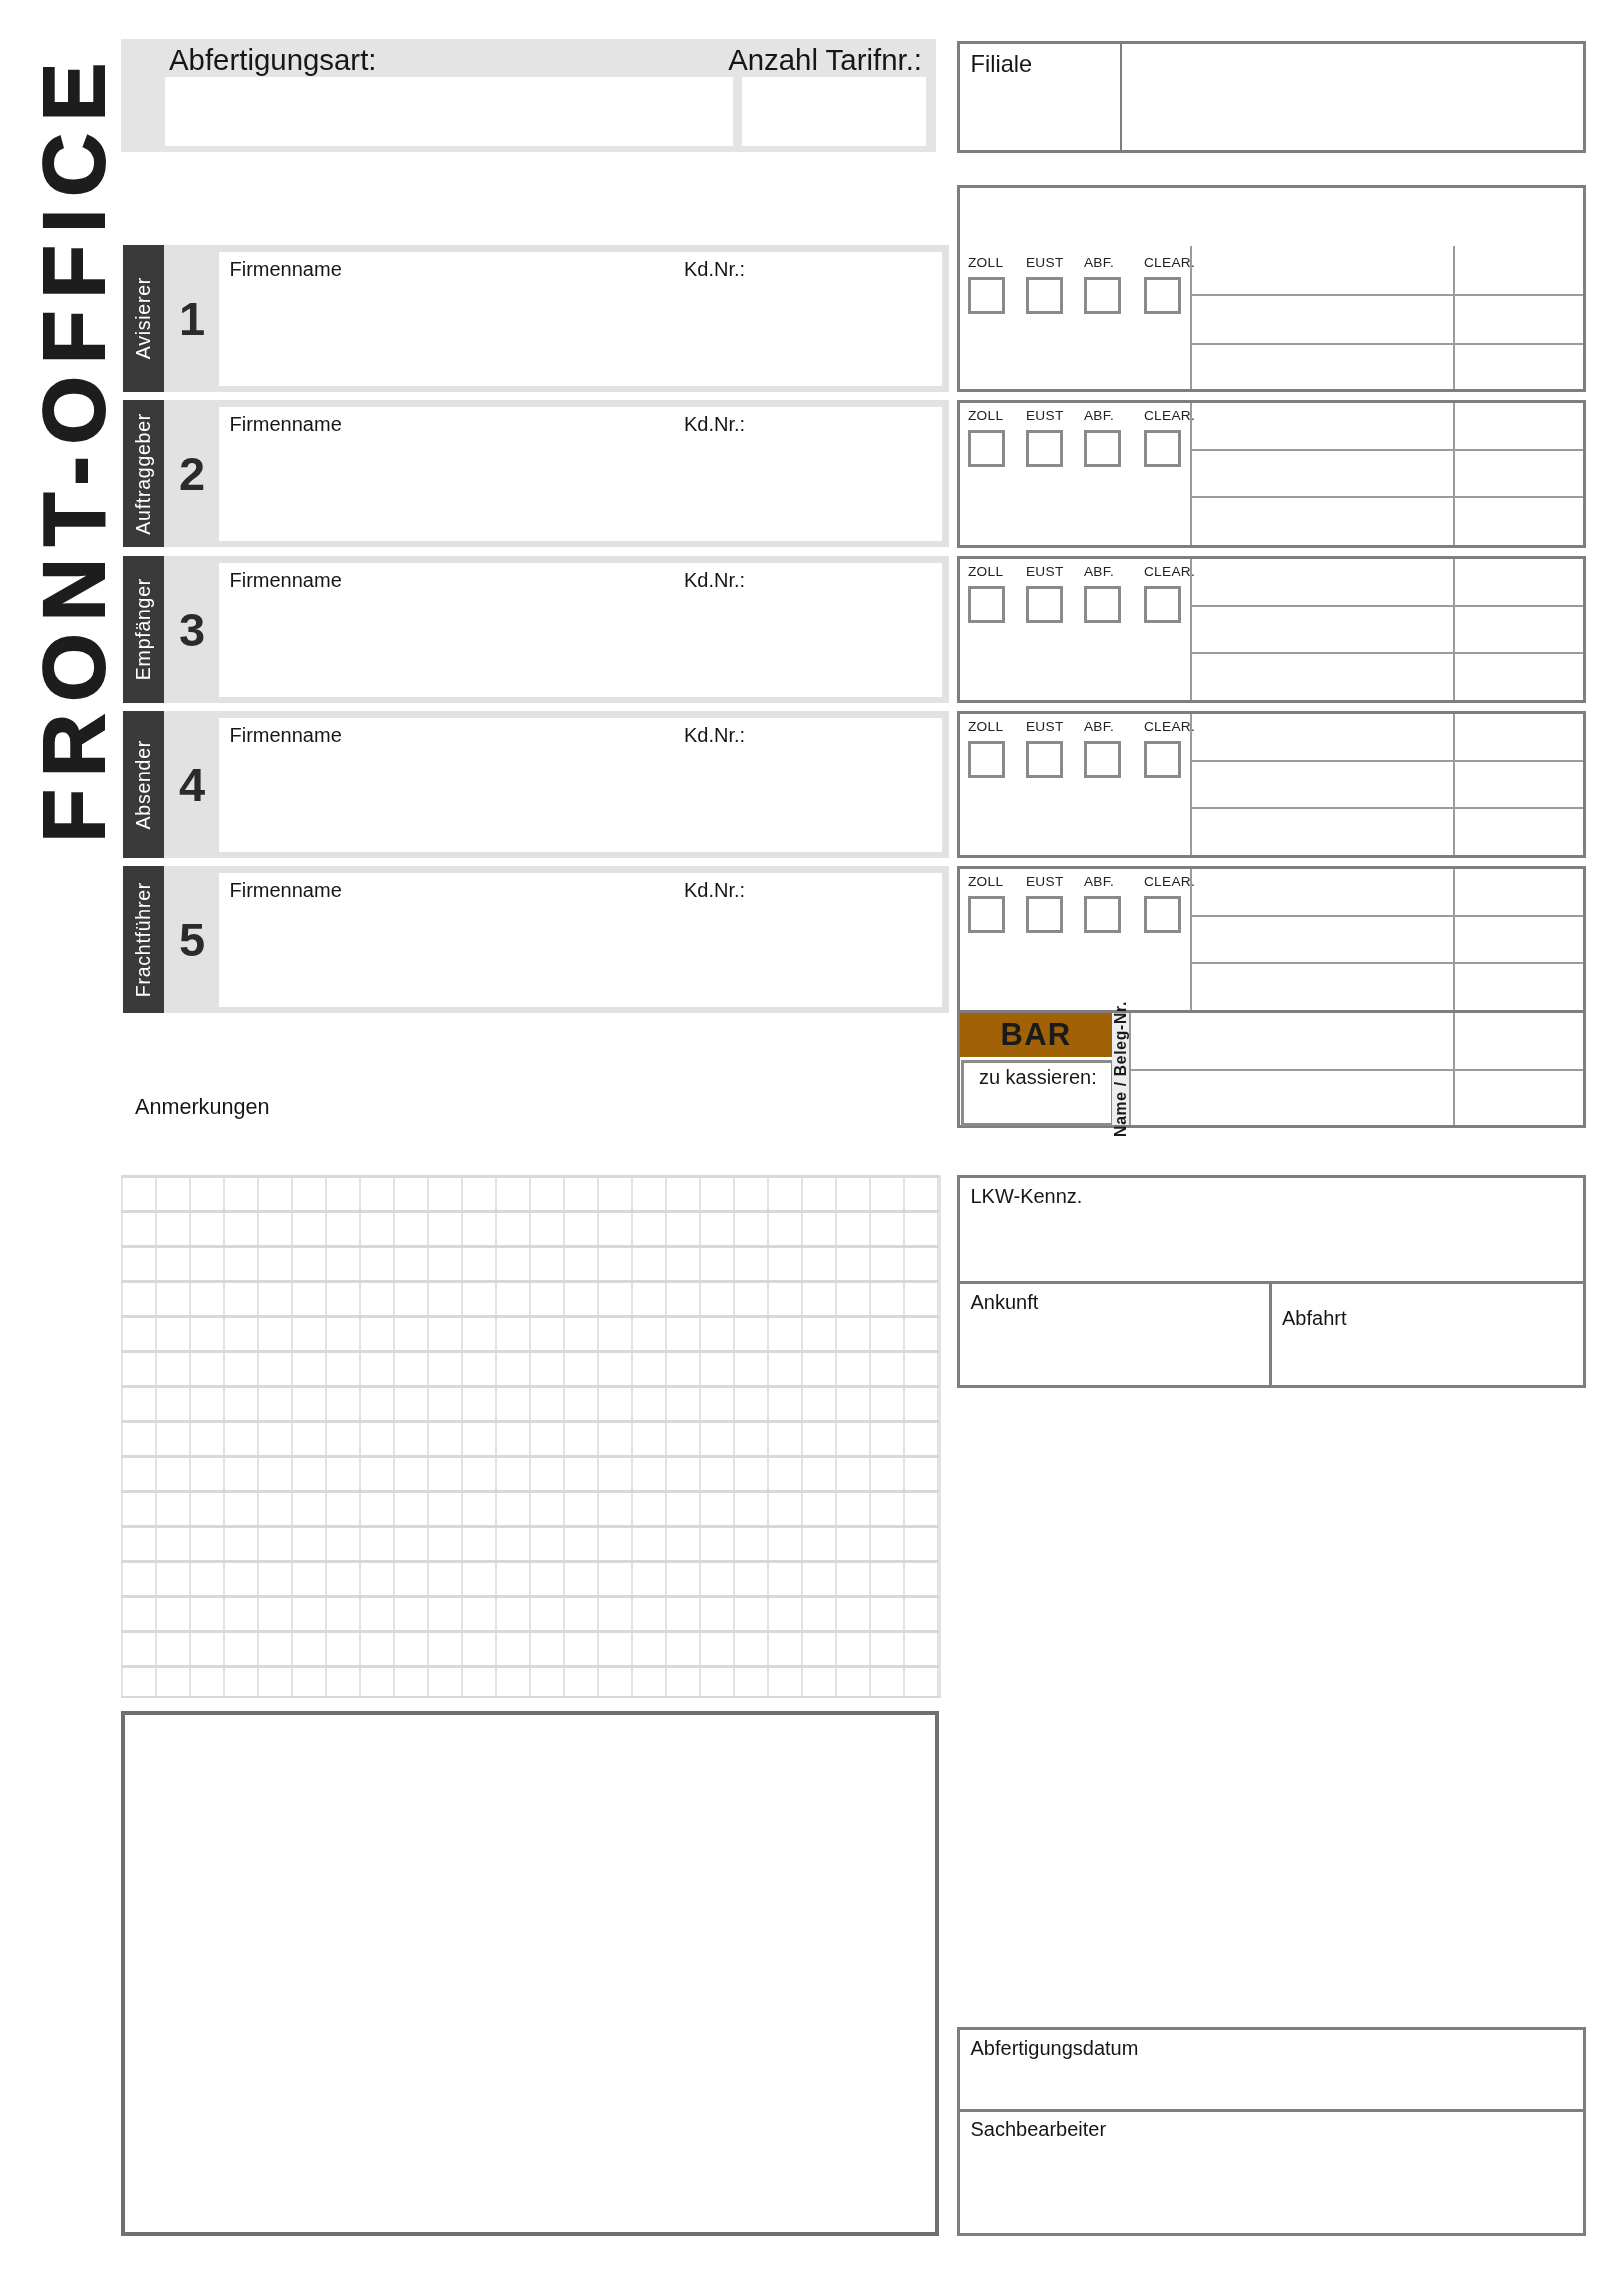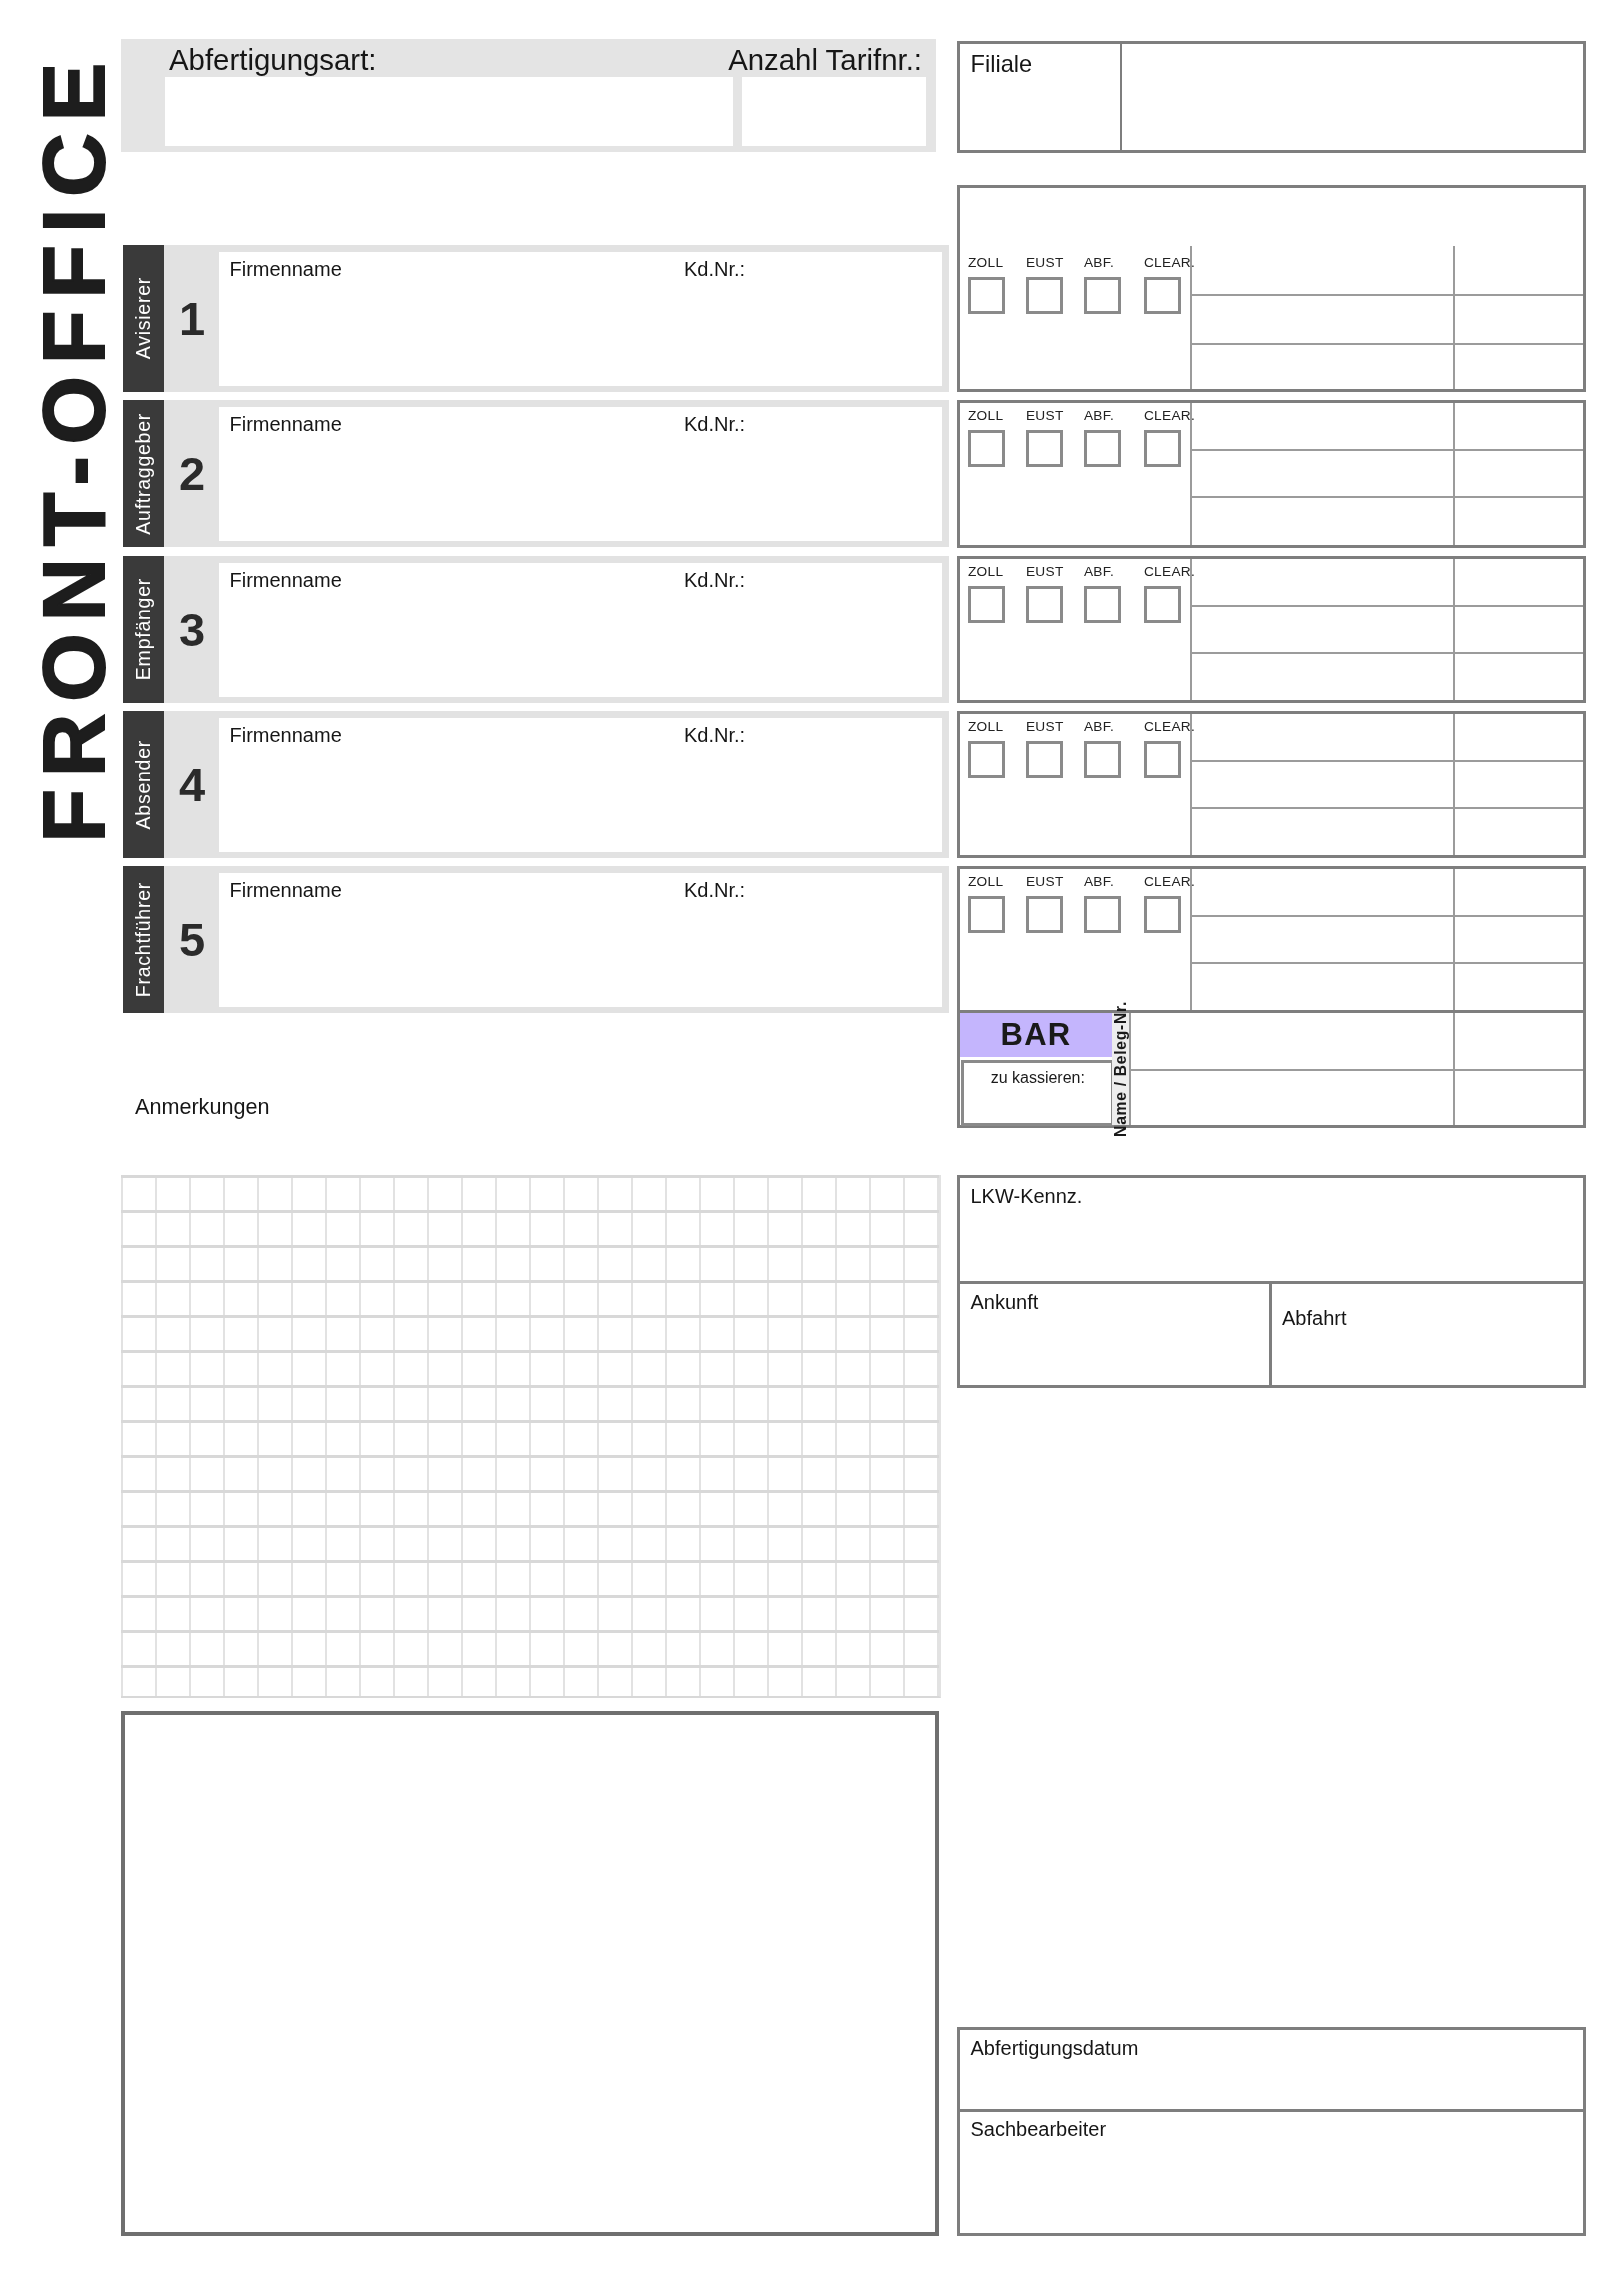--- a/index.html
+++ b/index.html
@@ -51,24 +51,24 @@
 
   
   .party-row{left:123px;width:826px;height:147px;background:#e2e2e2;}
   .party-strip{position:absolute;left:0;top:0;width:41px;height:100%;background:#3a3a3a;display:flex;align-items:center;justify-content:center;}
   .strip-label{color:#ffffff;font-size:19.6px;letter-spacing:0.7px;}
   .party-number{position:absolute;left:41px;top:0;width:56px;height:100%;display:flex;align-items:center;justify-content:center;font-size:47px;font-weight:700;color:#2b2b2b;}
   .party-box{position:absolute;left:96px;top:6.5px;width:723px;height:134px;background:#ffffff;}
   .field-label{position:absolute;font-size:20px;color:#161616;}
 
   
-  .bar-cell{position:absolute;left:0;top:0;width:152px;height:44px;background:#c4b5fd;display:flex;align-items:center;justify-content:center;}
+  .bar-cell{position:absolute;left:0;top:0;width:152px;height:44px;background:#a16207;display:flex;align-items:center;justify-content:center;}
   .bar-cell span{font-size:31px;font-weight:700;letter-spacing:1.3px;}
   .zk-box{position:absolute;left:1.3px;top:47px;width:147px;height:60px;border:3.3px solid #8a8a8a;background:#ffffff;text-align:center;}
-  .zk-box span{font-size:16px;line-height:29px;}
+  .zk-box span{font-size:20px;line-height:29px;}
   .name-strip{position:absolute;left:152px;top:0;width:17.7px;bottom:0;background:#ededed;display:flex;align-items:center;justify-content:center;}
   .name-strip span{font-size:15.7px;font-weight:600;letter-spacing:0.7px;}
 
   
   .notes-grid{left:121px;top:1175px;width:820px;height:523px;background:#ffffff;
     background-image:
       repeating-linear-gradient(to bottom,#d8d8d8 0 2.6px,transparent 2.6px 35px),
       repeating-linear-gradient(to right,#e2e2e2 0 2px,transparent 2px 34px);
     border-right:2px solid #e2e2e2;border-bottom:2.6px solid #d8d8d8;}
 

